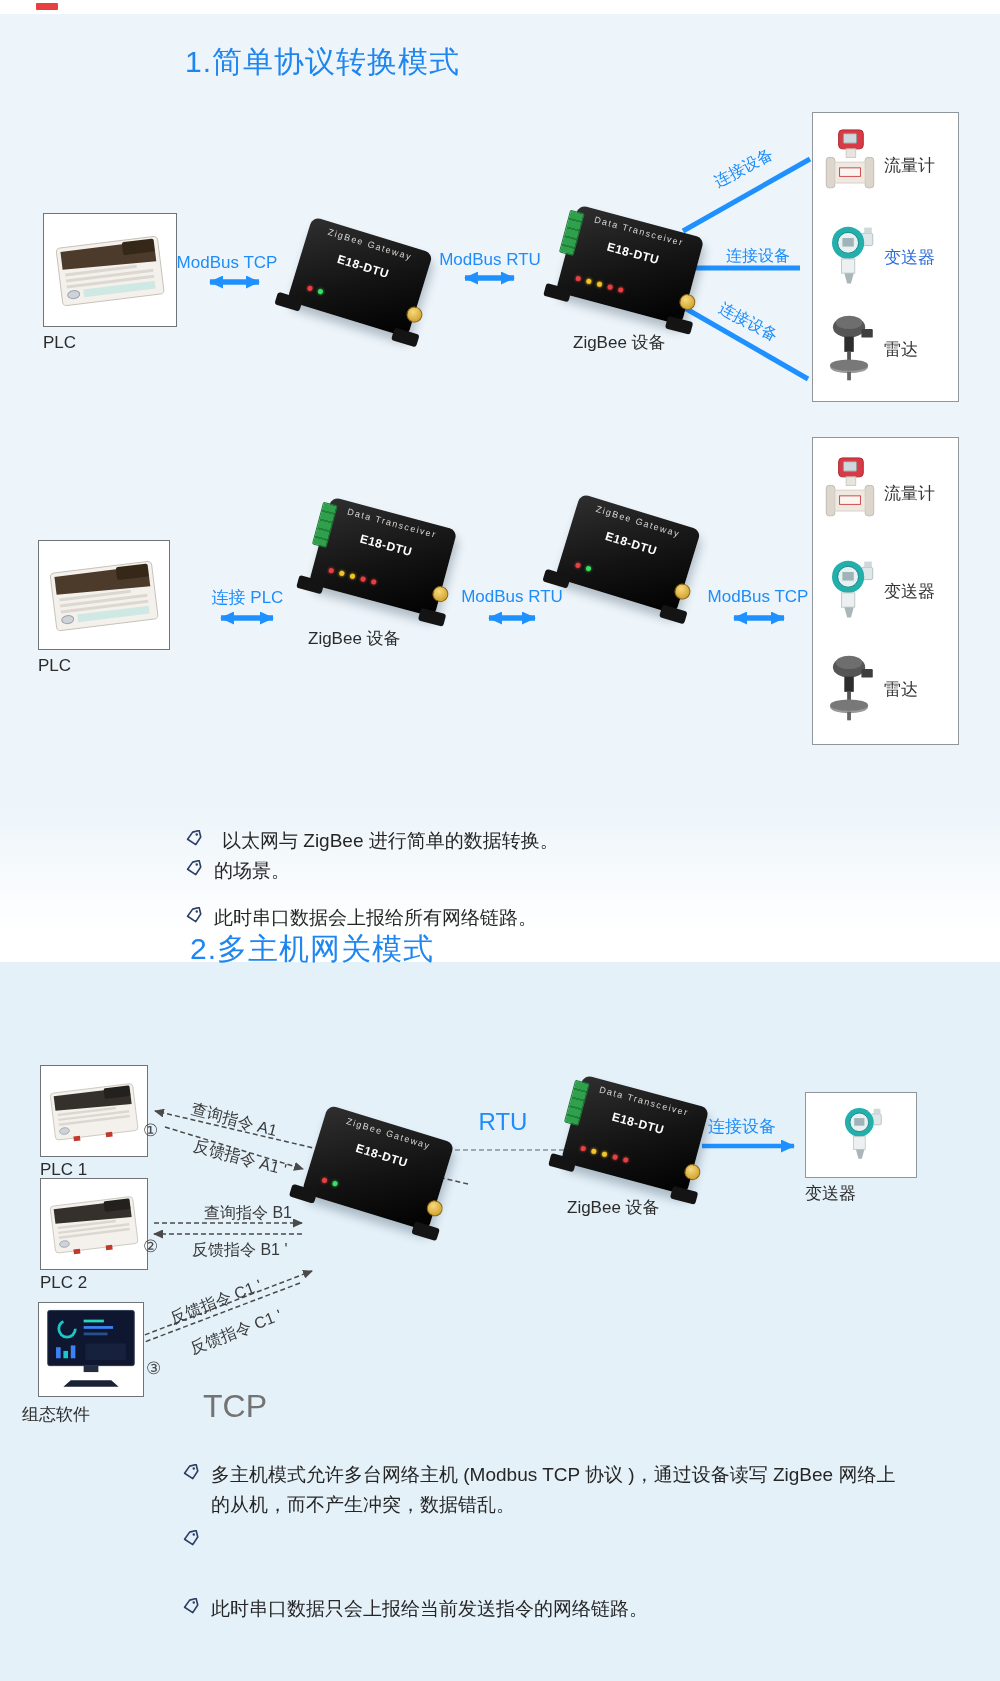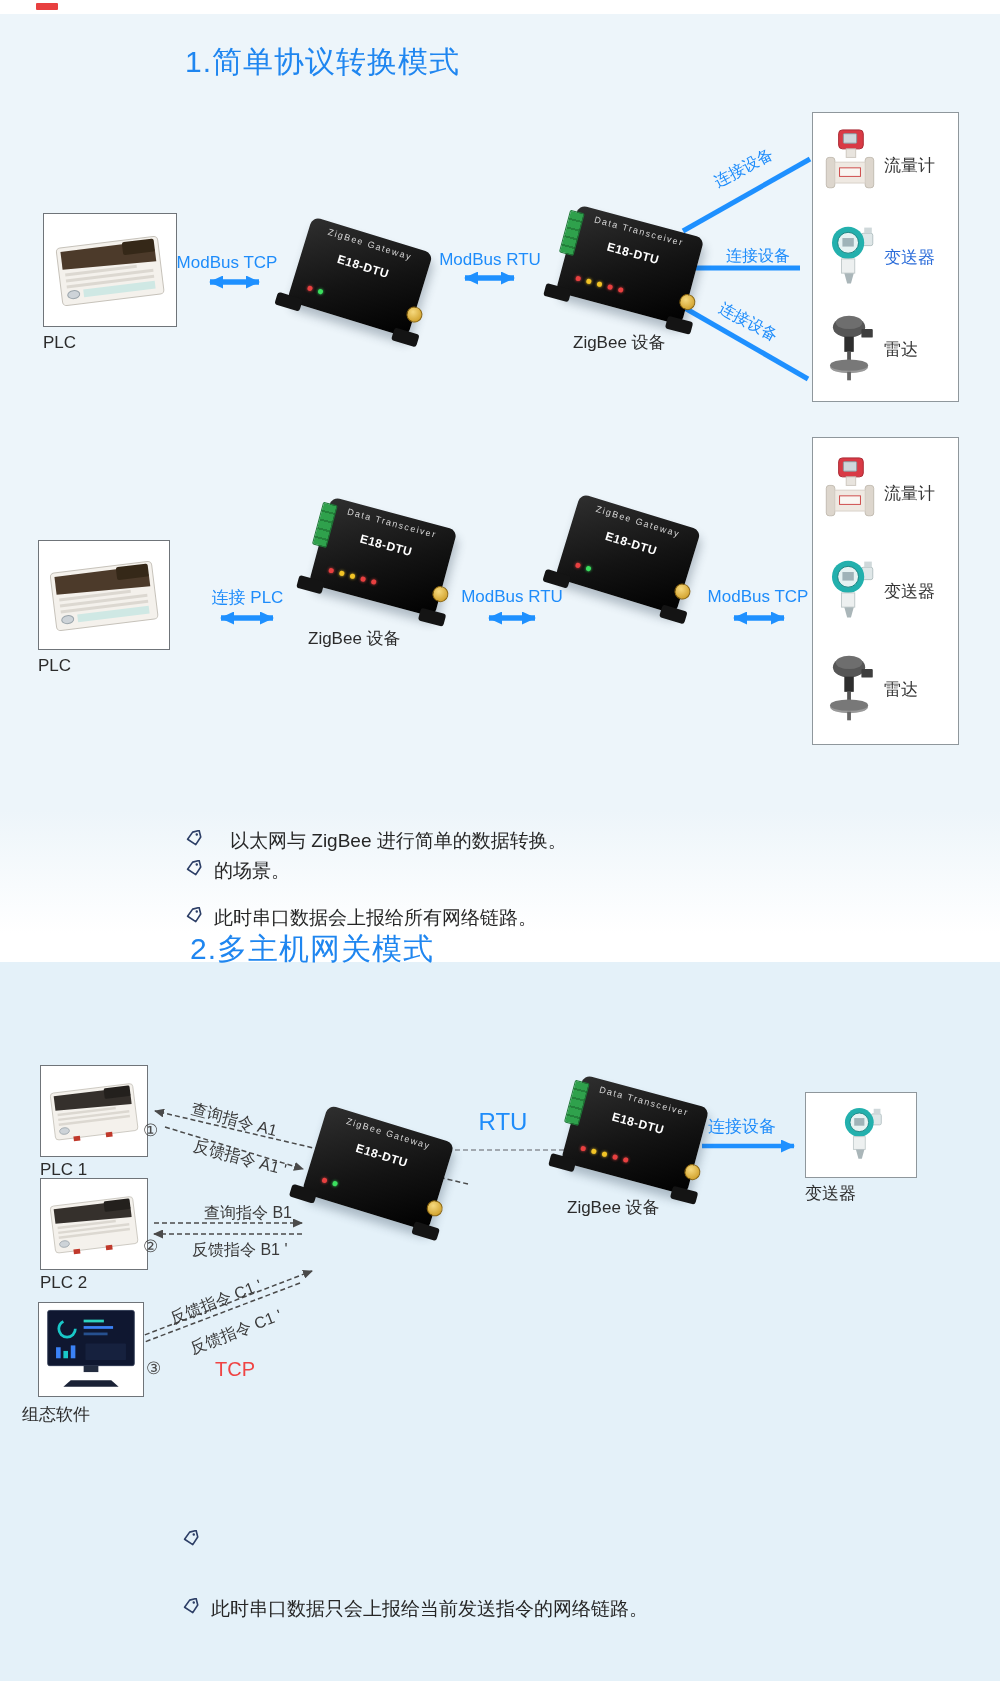--- a/index.html
+++ b/index.html
@@ -277,21 +277,21 @@
     </div>
   </div>
 
   <div class="bullet" style="left:185px;top:826px;">
     <span class="bicon gfx"><svg width="19" height="19" viewBox="0 0 20 20">
           <g transform="rotate(-14 10 10)">
     <path d="M3 8 L10 2 H17 V9 L10 15.5 Z" fill="none" stroke="#2c3e66" stroke-width="1.7" stroke-linejoin="round"></path>
     <circle cx="13.6" cy="5.4" r="1.3" fill="#2c3e66"></circle>
   </g>
         </svg></span>
-    <div class="btext" style="margin-left:16px;">
+    <div class="btext" style="margin-left:8px;">
       <div>以太网与 ZigBee 进行简单的数据转换。</div>
     </div>
   </div>
   <div class="bullet" style="left:185px;top:856px;">
     <span class="bicon gfx"><svg width="19" height="19" viewBox="0 0 20 20">
           <g transform="rotate(-14 10 10)">
     <path d="M3 8 L10 2 H17 V9 L10 15.5 Z" fill="none" stroke="#2c3e66" stroke-width="1.7" stroke-linejoin="round"></path>
     <circle cx="13.6" cy="5.4" r="1.3" fill="#2c3e66"></circle>
   </g>
         </svg></span>
@@ -368,21 +368,21 @@
   <div class="num" style="left:143px;top:1236px;">②</div>
   <div class="num" style="left:146px;top:1358px;">③</div>
 
   <div class="alab" style="left:190px;top:1110px;transform:rotate(15deg);">查询指令 A1</div>
   <div class="alab" style="left:192px;top:1148px;transform:rotate(15deg);">反馈指令 A1 '</div>
   <div class="alab" style="left:188px;top:1203px;margin-left:16px;">查询指令 B1</div>
   <div class="alab" style="left:192px;top:1240px;">反馈指令 B1 '</div>
   <div class="alab" style="left:168px;top:1292px;transform:rotate(-21deg);">反馈指令 C1 '</div>
   <div class="alab" style="left:188px;top:1322px;transform:rotate(-21deg);">反馈指令 C1 '</div>
 
-  <div class="bluetext" style="left: 195px; top: 1358px; width: 80px; font-size: 20px; color: #ef4444;">TCP</div>
+  <div class="bluetext" style="left: 195px; top: 1388px; width: 80px; font-size: 32px; color: #737373;">TCP</div>
   <div class="bluetext" style="left: 458px; top: 1108px; width: 90px; font-size: 24px; color: rgb(30, 140, 250);">RTU</div>
 
   <div class="dev" style="left:312px;top:1122px;width:132px;height:92px;transform:rotate(17deg);">
     <span class="dtop">ZigBee Gateway</span>
     <span class="dmodel">E18-DTU</span>
     <span class="leds">
         <i class="lr"></i>
         <i class="lg"></i>
       </span>
     <span class="ant"></span>
@@ -411,20 +411,32 @@
     <rect x="43" y="8" width="8" height="6" fill="#cfd8da"></rect>
     <circle cx="26" cy="24" r="17" fill="#23b0ad"></circle>
     <circle cx="26" cy="24" r="11" fill="#e6f2f2" stroke="#17807e"></circle>
     <rect x="20" y="19" width="12" height="9" fill="#9fb3b8"></rect>
     <rect x="19" y="41" width="14" height="15" fill="#edf0f0" stroke="#bfc8c9"></rect>
     <path d="M22 56 l3 11 h4 l3 -11 z" fill="#aab6b9"></path>
   </svg></span>
   </div>
   <div class="caption" style="left:805px;top:1182px;width:112px;">变送器</div>
 
+  <div class="bullet" style="left:182px;top:1460px;">
+    <span class="bicon gfx"><svg width="19" height="19" viewBox="0 0 20 20">
+          <g transform="rotate(-14 10 10)">
+    <path d="M3 8 L10 2 H17 V9 L10 15.5 Z" fill="none" stroke="#2c3e66" stroke-width="1.7" stroke-linejoin="round"></path>
+    <circle cx="13.6" cy="5.4" r="1.3" fill="#2c3e66"></circle>
+  </g>
+        </svg></span>
+    <div class="btext">
+      <div>多主机模式允许多台网络主机 (Modbus TCP 协议 )，通过设备读写 ZigBee 网络上</div>
+      <div>的从机，而不产生冲突，数据错乱。</div>
+    </div>
+  </div>
   <div class="bullet" style="left:182px;top:1526px;">
     <span class="bicon gfx"><svg width="19" height="19" viewBox="0 0 20 20">
           <g transform="rotate(-14 10 10)">
     <path d="M3 8 L10 2 H17 V9 L10 15.5 Z" fill="none" stroke="#2c3e66" stroke-width="1.7" stroke-linejoin="round"></path>
     <circle cx="13.6" cy="5.4" r="1.3" fill="#2c3e66"></circle>
   </g>
         </svg></span>
     <div class="btext">
     </div>
   </div>

